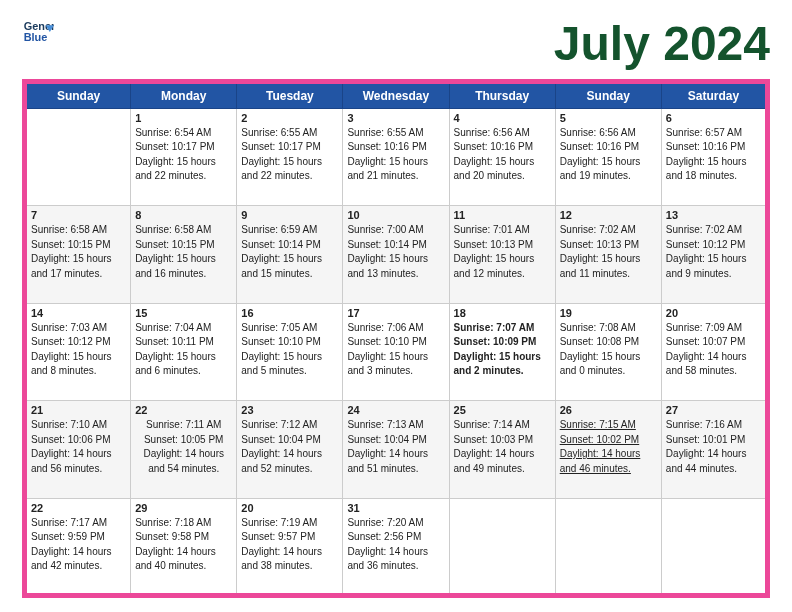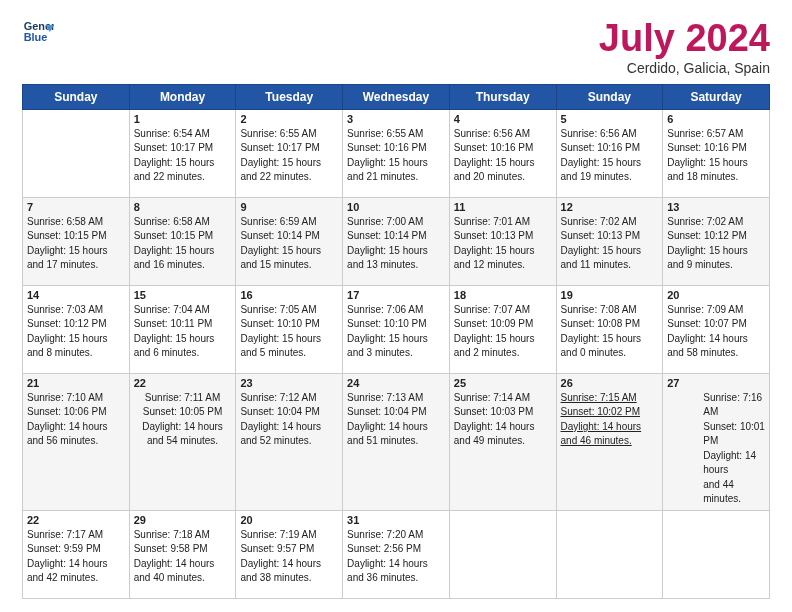--- a/index.html
+++ b/index.html
@@ -29,33 +29,33 @@
       gap: 4px;
     }
     .logo-icon {
       width: 32px;
       height: 28px;
     }
     .title-block {
       text-align: right;
     }
     .main-title {
-      font-size: 38px;
+      font-size: 48px;
       font-weight: bold;
-      color: #be185d;
+      color: #14532d;
       line-height: 1.1;
     }
     .subtitle {
       font-size: 14px;
       color: #333;
       text-align: right;
     }
     .calendar {
       flex: 1;
-      border: 1px solid #ec4899;
+      border: 5px solid #ec4899;
       border-collapse: collapse;
       width: 100%;
       table-layout: fixed;
     }
     .calendar th {
       background-color: #2255a4;
       color: #fff;
       text-align: center;
       font-size: 12px;
       font-weight: bold;
@@ -96,21 +96,20 @@
   <div class="header">
     <div class="logo">
       <svg class="logo-icon" viewBox="0 0 38 32">
         <text x="2" y="14" font-size="13" font-weight="bold" fill="#1a3a5c" font-family="Arial">General</text>
         <text x="2" y="27" font-size="13" font-weight="bold" fill="#2255a4" font-family="Arial">Blue</text>
         <polygon points="28,8 38,8 33,16" fill="#4a90d9"></polygon>
       </svg>
     </div>
     <div class="title-block">
       <div class="main-title">July 2024</div>
-      <div class="subtitle">Cerdido, Galicia, Spain</div>
     </div>
   </div>
 
   <table class="calendar">
     <thead>
       <tr>
       <th>Sunday</th>
           <th>Monday</th>
           <th>Tuesday</th>
           <th>Wednesday</th>
@@ -240,21 +239,21 @@
           </td>
           <td>
             <span class="day-num">17</span>
             <div class="day-info" style="white-space: pre-line;">Sunrise: 7:06 AM
 Sunset: 10:10 PM
 Daylight: 15 hours
 and 3 minutes.</div>
           </td>
           <td>
             <span class="day-num">18</span>
-            <div class="day-info" style="white-space: pre-line;">Sunrise: 7:07 AM
+            <div class="day-info" style="white-space: pre-line; font-weight: bold;">Sunrise: 7:07 AM
 Sunset: 10:09 PM
 Daylight: 15 hours
 and 2 minutes.</div>
           </td>
           <td>
             <span class="day-num">19</span>
             <div class="day-info" style="white-space: pre-line;">Sunrise: 7:08 AM
 Sunset: 10:08 PM
 Daylight: 15 hours
 and 0 minutes.</div>
@@ -305,21 +304,21 @@
           </td>
           <td>
             <span class="day-num">26</span>
             <div class="day-info" style="white-space: pre-line; text-decoration: underline;">Sunrise: 7:15 AM
 Sunset: 10:02 PM
 Daylight: 14 hours
 and 46 minutes.</div>
           </td>
           <td>
             <span class="day-num">27</span>
-            <div class="day-info" style="white-space: pre-line; margin-left: 36px;">Sunrise: 7:16 AM
+            <div class="day-info" style="white-space: pre-line;">Sunrise: 7:16 AM
 Sunset: 10:01 PM
 Daylight: 14 hours
 and 44 minutes.</div>
           </td>
         </tr>
         <tr>
           <td>
             <span class="day-num">22</span>
             <div class="day-info" style="white-space: pre-line;">Sunrise: 7:17 AM
 Sunset: 9:59 PM

